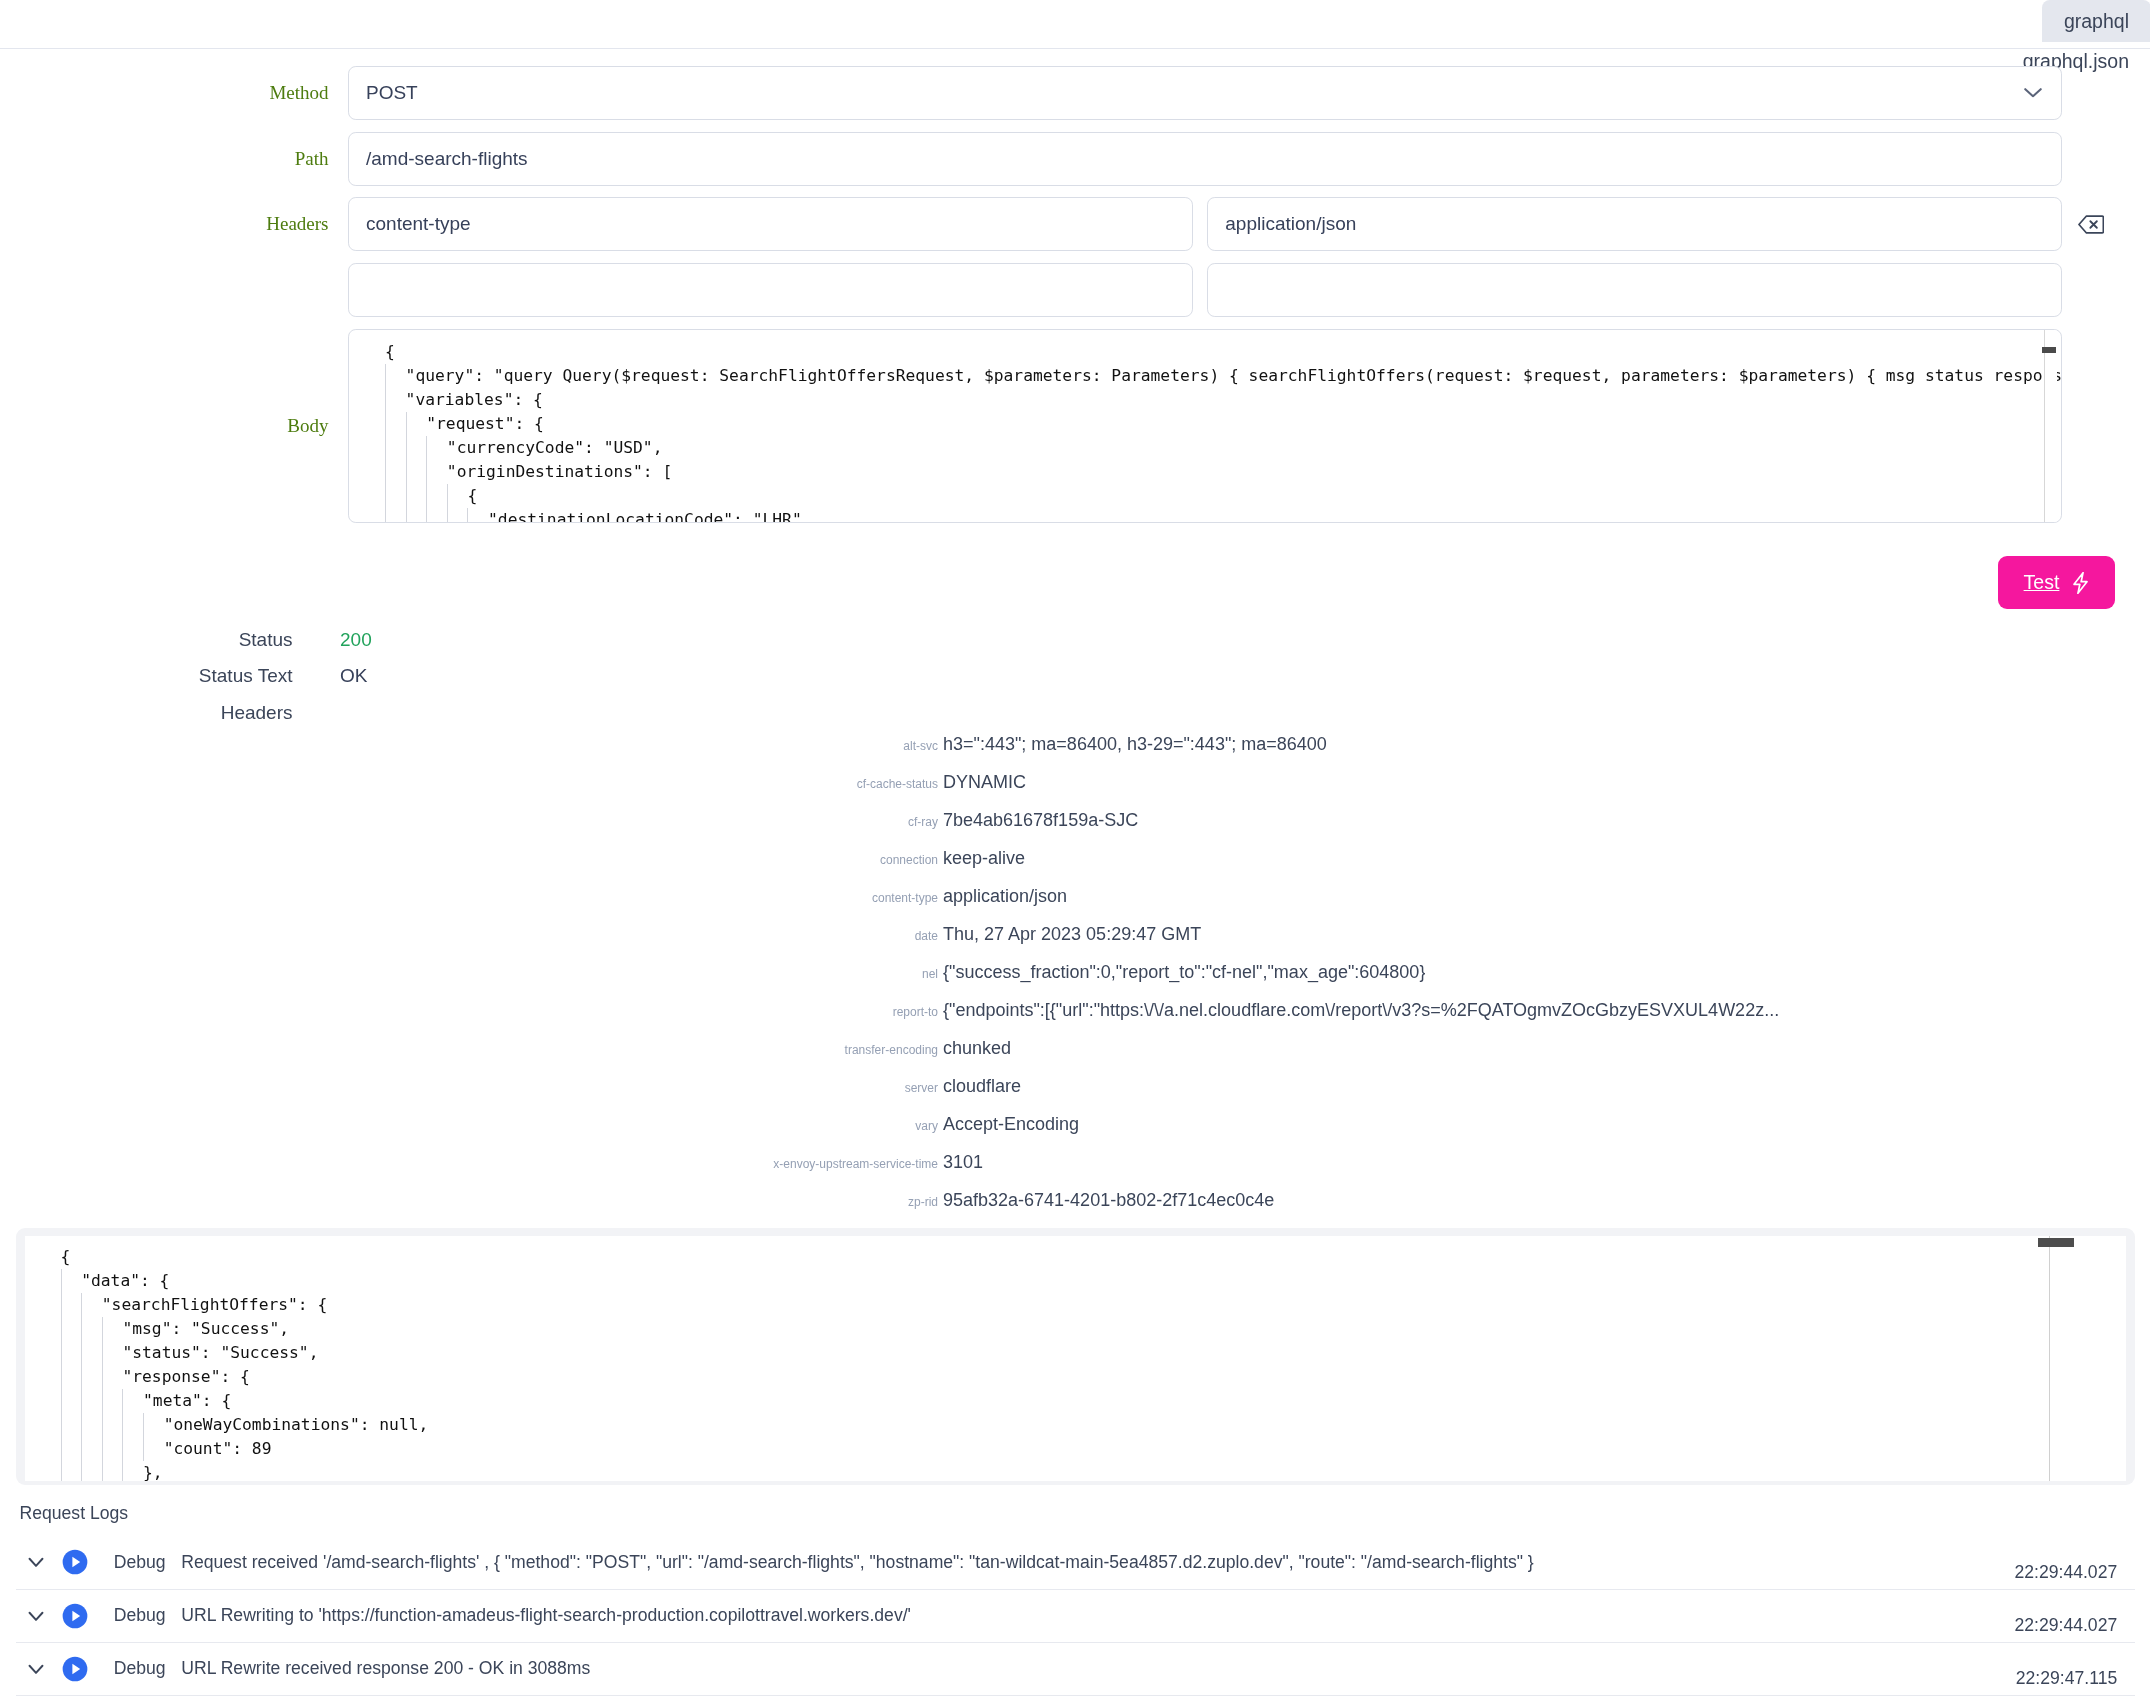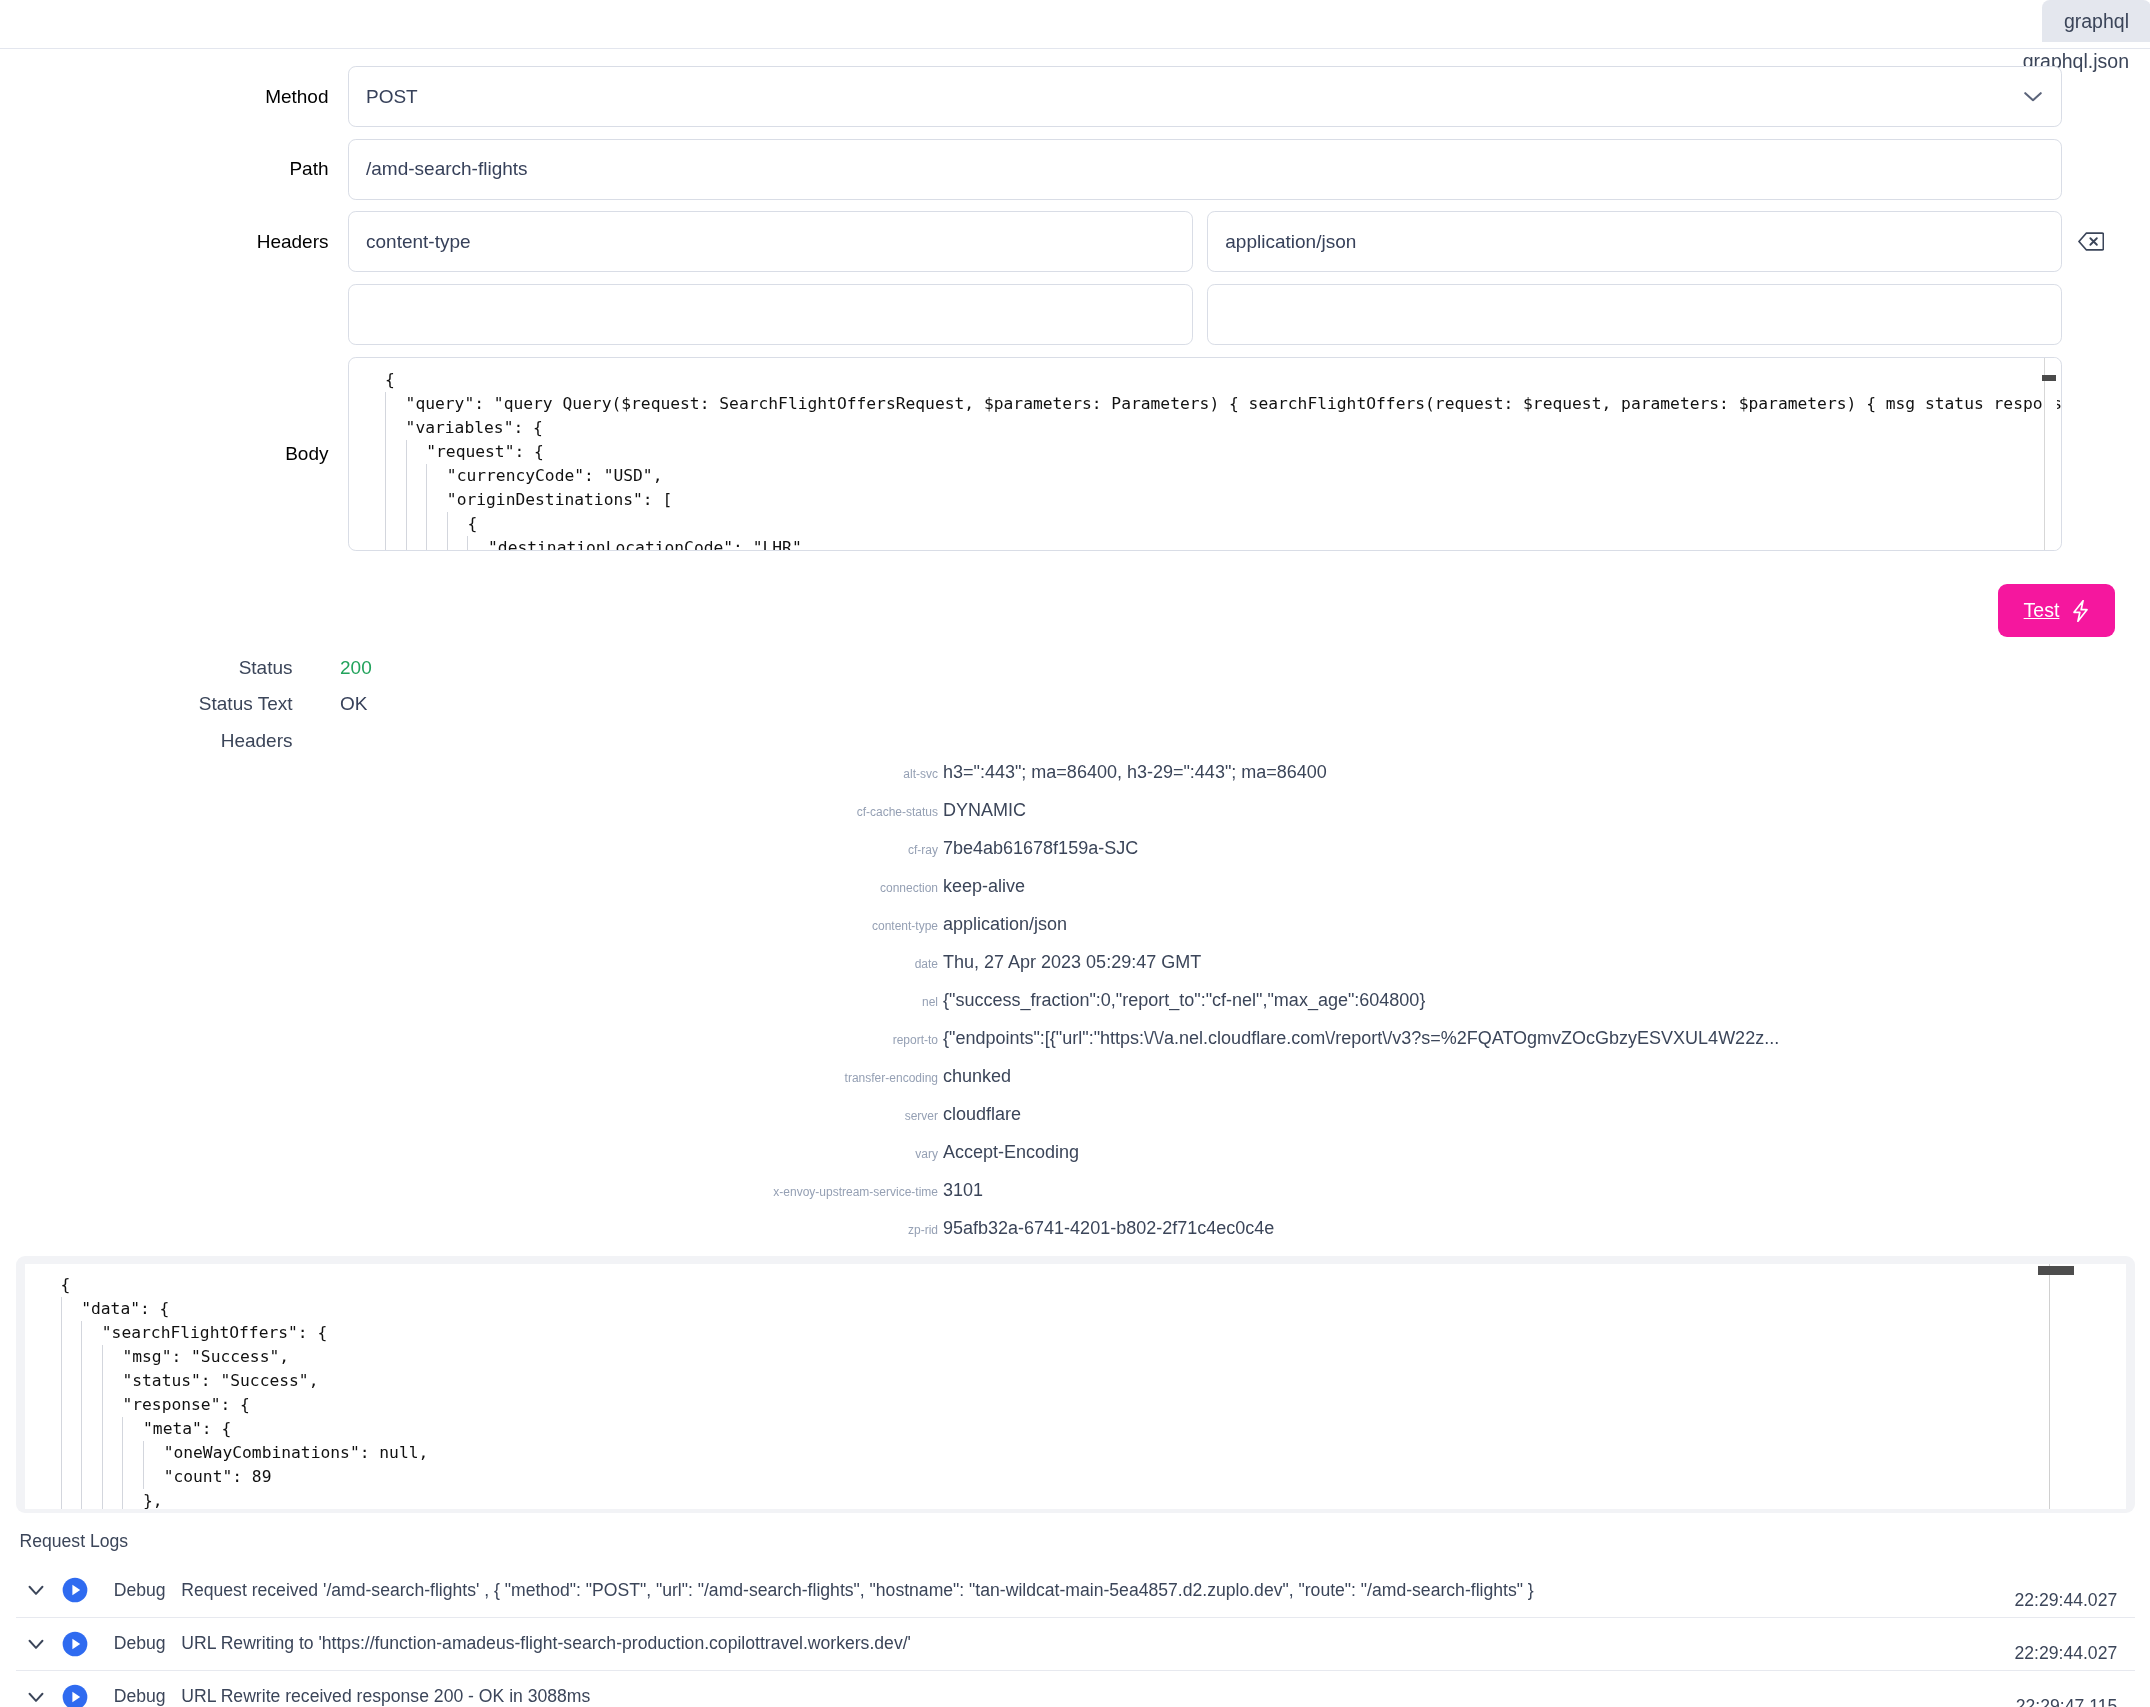--- a/index.html
+++ b/index.html
@@ -33,25 +33,25 @@
   }
   .tab.active { background: #e4e7ee; font-weight: 400; }
   .tab.inactive { background: transparent; }
 
   
   .form { padding: 17px 36px 0 36px; }
   .row { display: flex; align-items: center; margin-bottom: 11.7px; }
   .row.body-row { align-items: flex-start; }
   .label {
     width: 312px; text-align: right; padding-right: 19.5px;
-    font-size: 19px; color: #000000; flex: 0 0 312px;
+    font-size: 19px; color: #4d7c0f; flex: 0 0 312px; font-family: Liberation Serif, serif;
   }
   .label.body-label { padding-top: 86px; }
   .field {
-    flex: 1 1 auto; height: 61px;
+    flex: 1 1 auto; height: 54px;
     border: 1.3px solid #d9dde6; border-radius: 7.8px;
     background: #fff;
     display: flex; align-items: center;
     padding: 0 17px;
     font-size: 19px; color: #37415a;
     position: relative;
   }
   .field .chev {
     position: absolute; right: 19.5px; top: 50%;
     transform: translateY(-50%);

